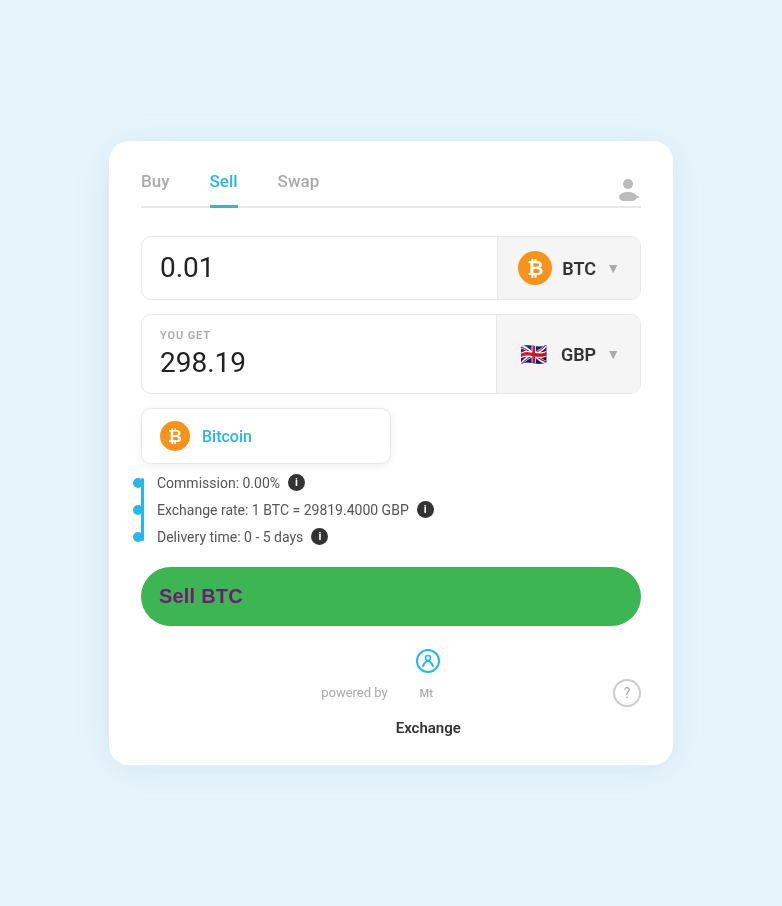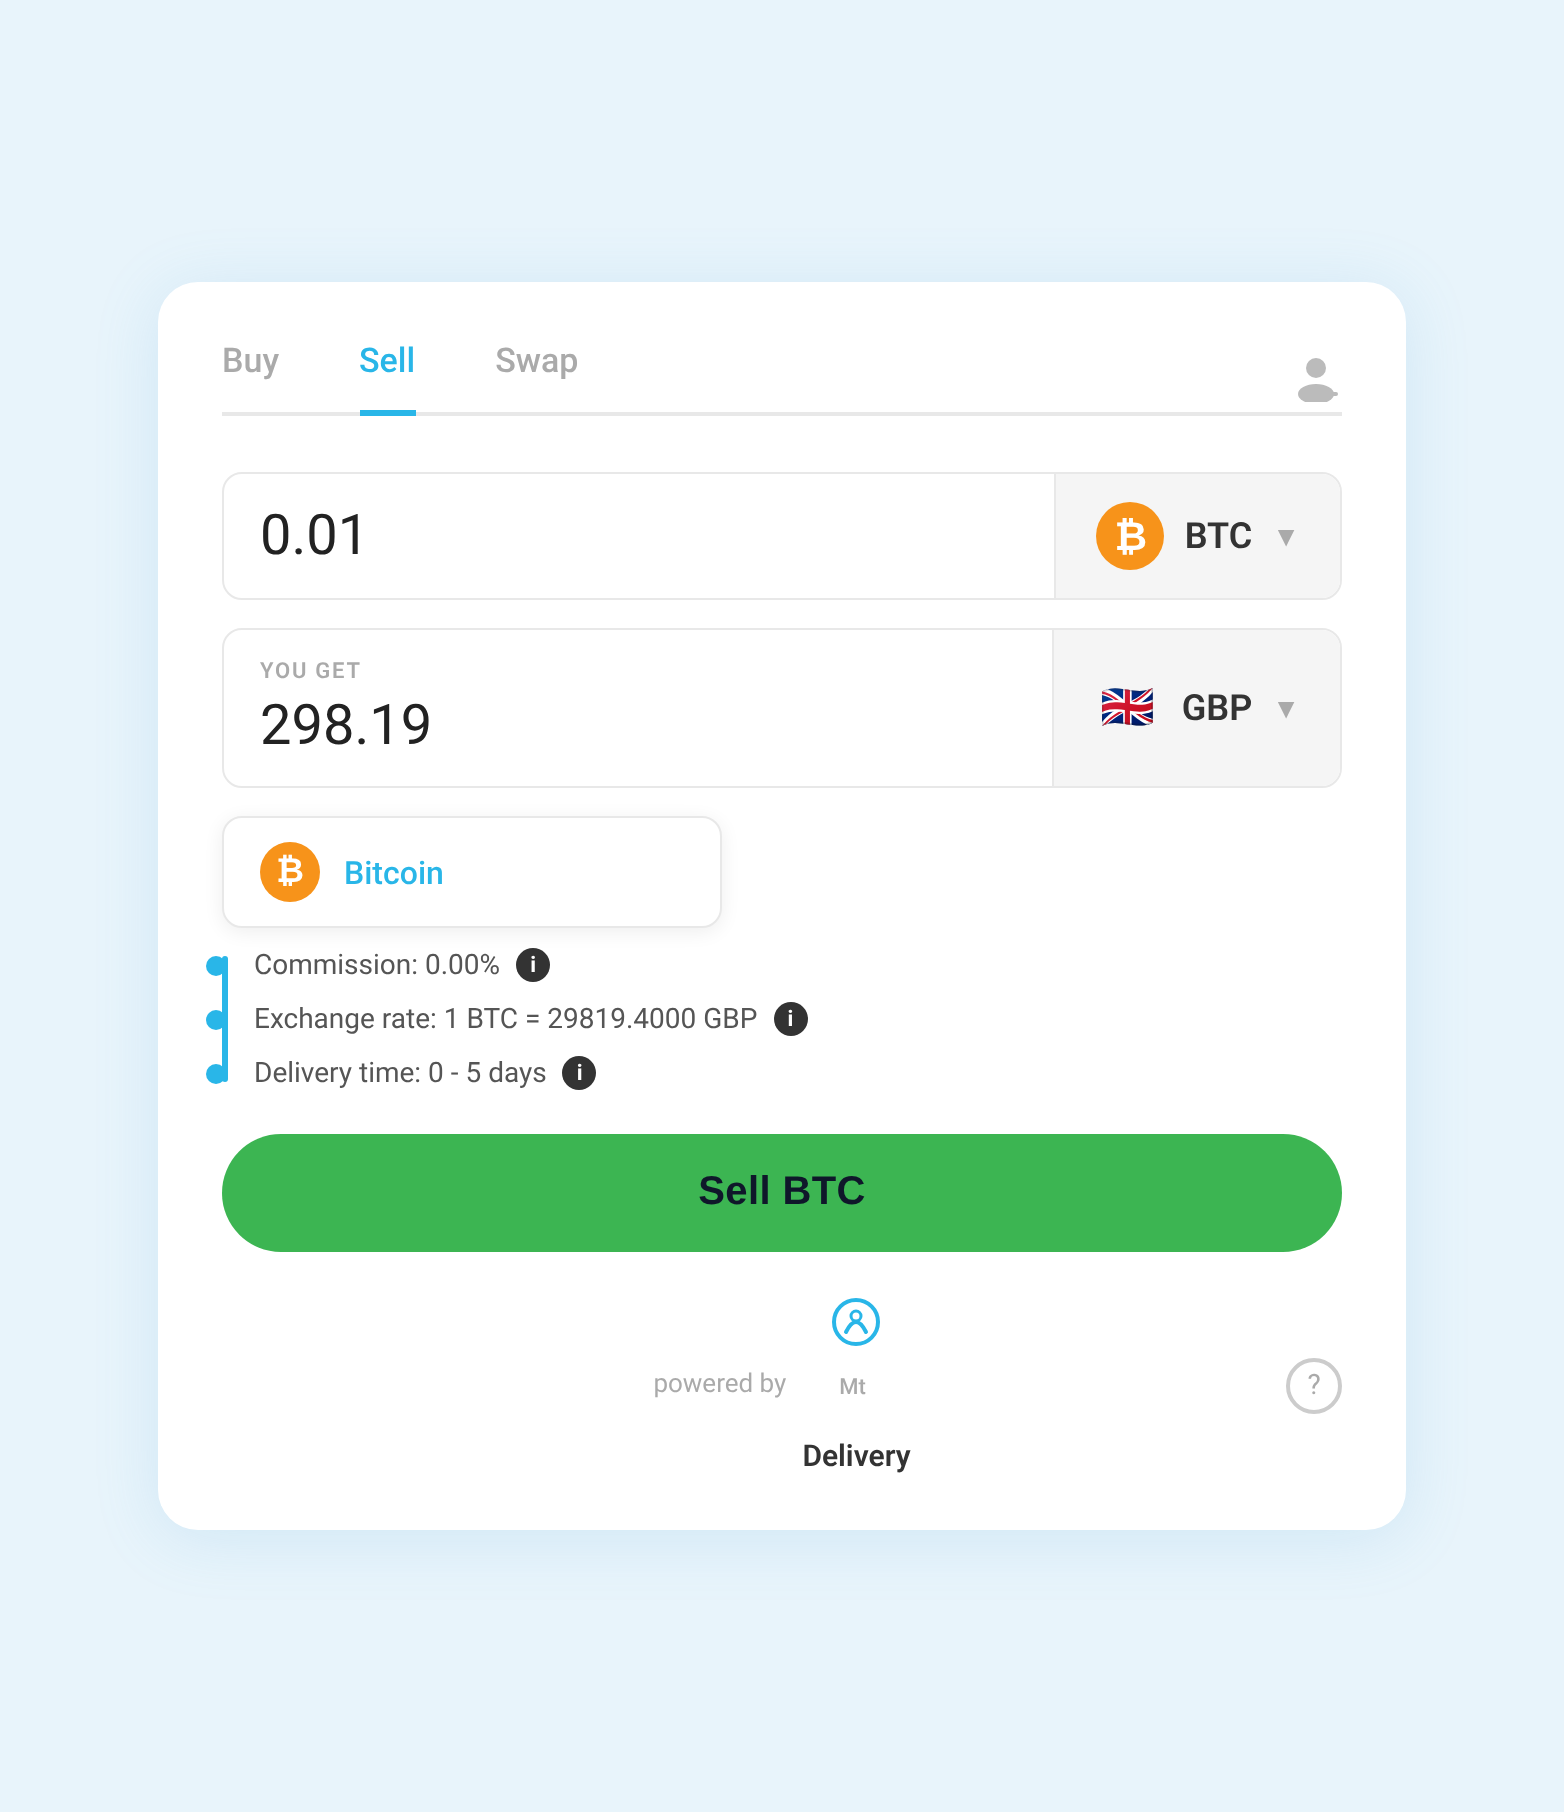--- a/index.html
+++ b/index.html
@@ -7,21 +7,21 @@
       background: #e8f4fb;
       display: flex;
       align-items: center;
       justify-content: center;
       min-height: 100vh;
       font-family: -apple-system, BlinkMacSystemFont, 'Segoe UI', Roboto, sans-serif;
     }
     .card {
       background: #fff;
       border-radius: 20px;
-      width: 624px;
+      width: 564px;
       padding: 28px 32px 28px 32px;
       box-shadow: 0 4px 32px rgba(100,180,220,0.18);
       position: relative;
     }
     
     .tabs-row {
       display: flex;
       align-items: center;
       justify-content: space-between;
       border-bottom: 2px solid #e8e8e8;
@@ -210,28 +210,28 @@
       font-size: 11px;
       font-weight: bold;
       cursor: pointer;
       flex-shrink: 0;
     }
     
     .sell-btn {
       display: block;
       width: 100%;
       background: #3cb552;
-      color: #0f172a;
+      color: #701a75;
       font-size: 20px;
       font-weight: 700;
       border: none;
       border-radius: 40px;
       padding: 18px;
       cursor: pointer;
-      text-align: center;
+      text-align: left;
       margin-bottom: 22px;
       letter-spacing: 0.01em;
     }
     
     .footer {
       display: flex;
       align-items: center;
       justify-content: center;
       gap: 0;
       position: relative;
@@ -351,19 +351,19 @@
     <div class="powered-by">
       <span>powered by</span>
       <div class="pelerin-logo">
 
         <svg width="26" height="26" viewBox="0 0 26 26" fill="none">
           <circle cx="13" cy="13" r="11" stroke="#29b6e8" stroke-width="2" fill="none"></circle>
           <path d="M8 18 Q13 8 18 18" stroke="#29b6e8" stroke-width="2" fill="none" stroke-linecap="round"></path>
           <circle cx="13" cy="10" r="2.5" stroke="#29b6e8" stroke-width="1.5" fill="none"></circle>
         </svg>
         <span style="font-size:11px; font-weight:500; color:#aaa; position:relative; top:-3px; left:-2px;">Mt</span>
-        <span>Delivery</span>
+        <span>Exchange</span>
       </div>
     </div>
     <div class="help-icon">?</div>
   </div>
 
 </div>
 
 </body></html>

